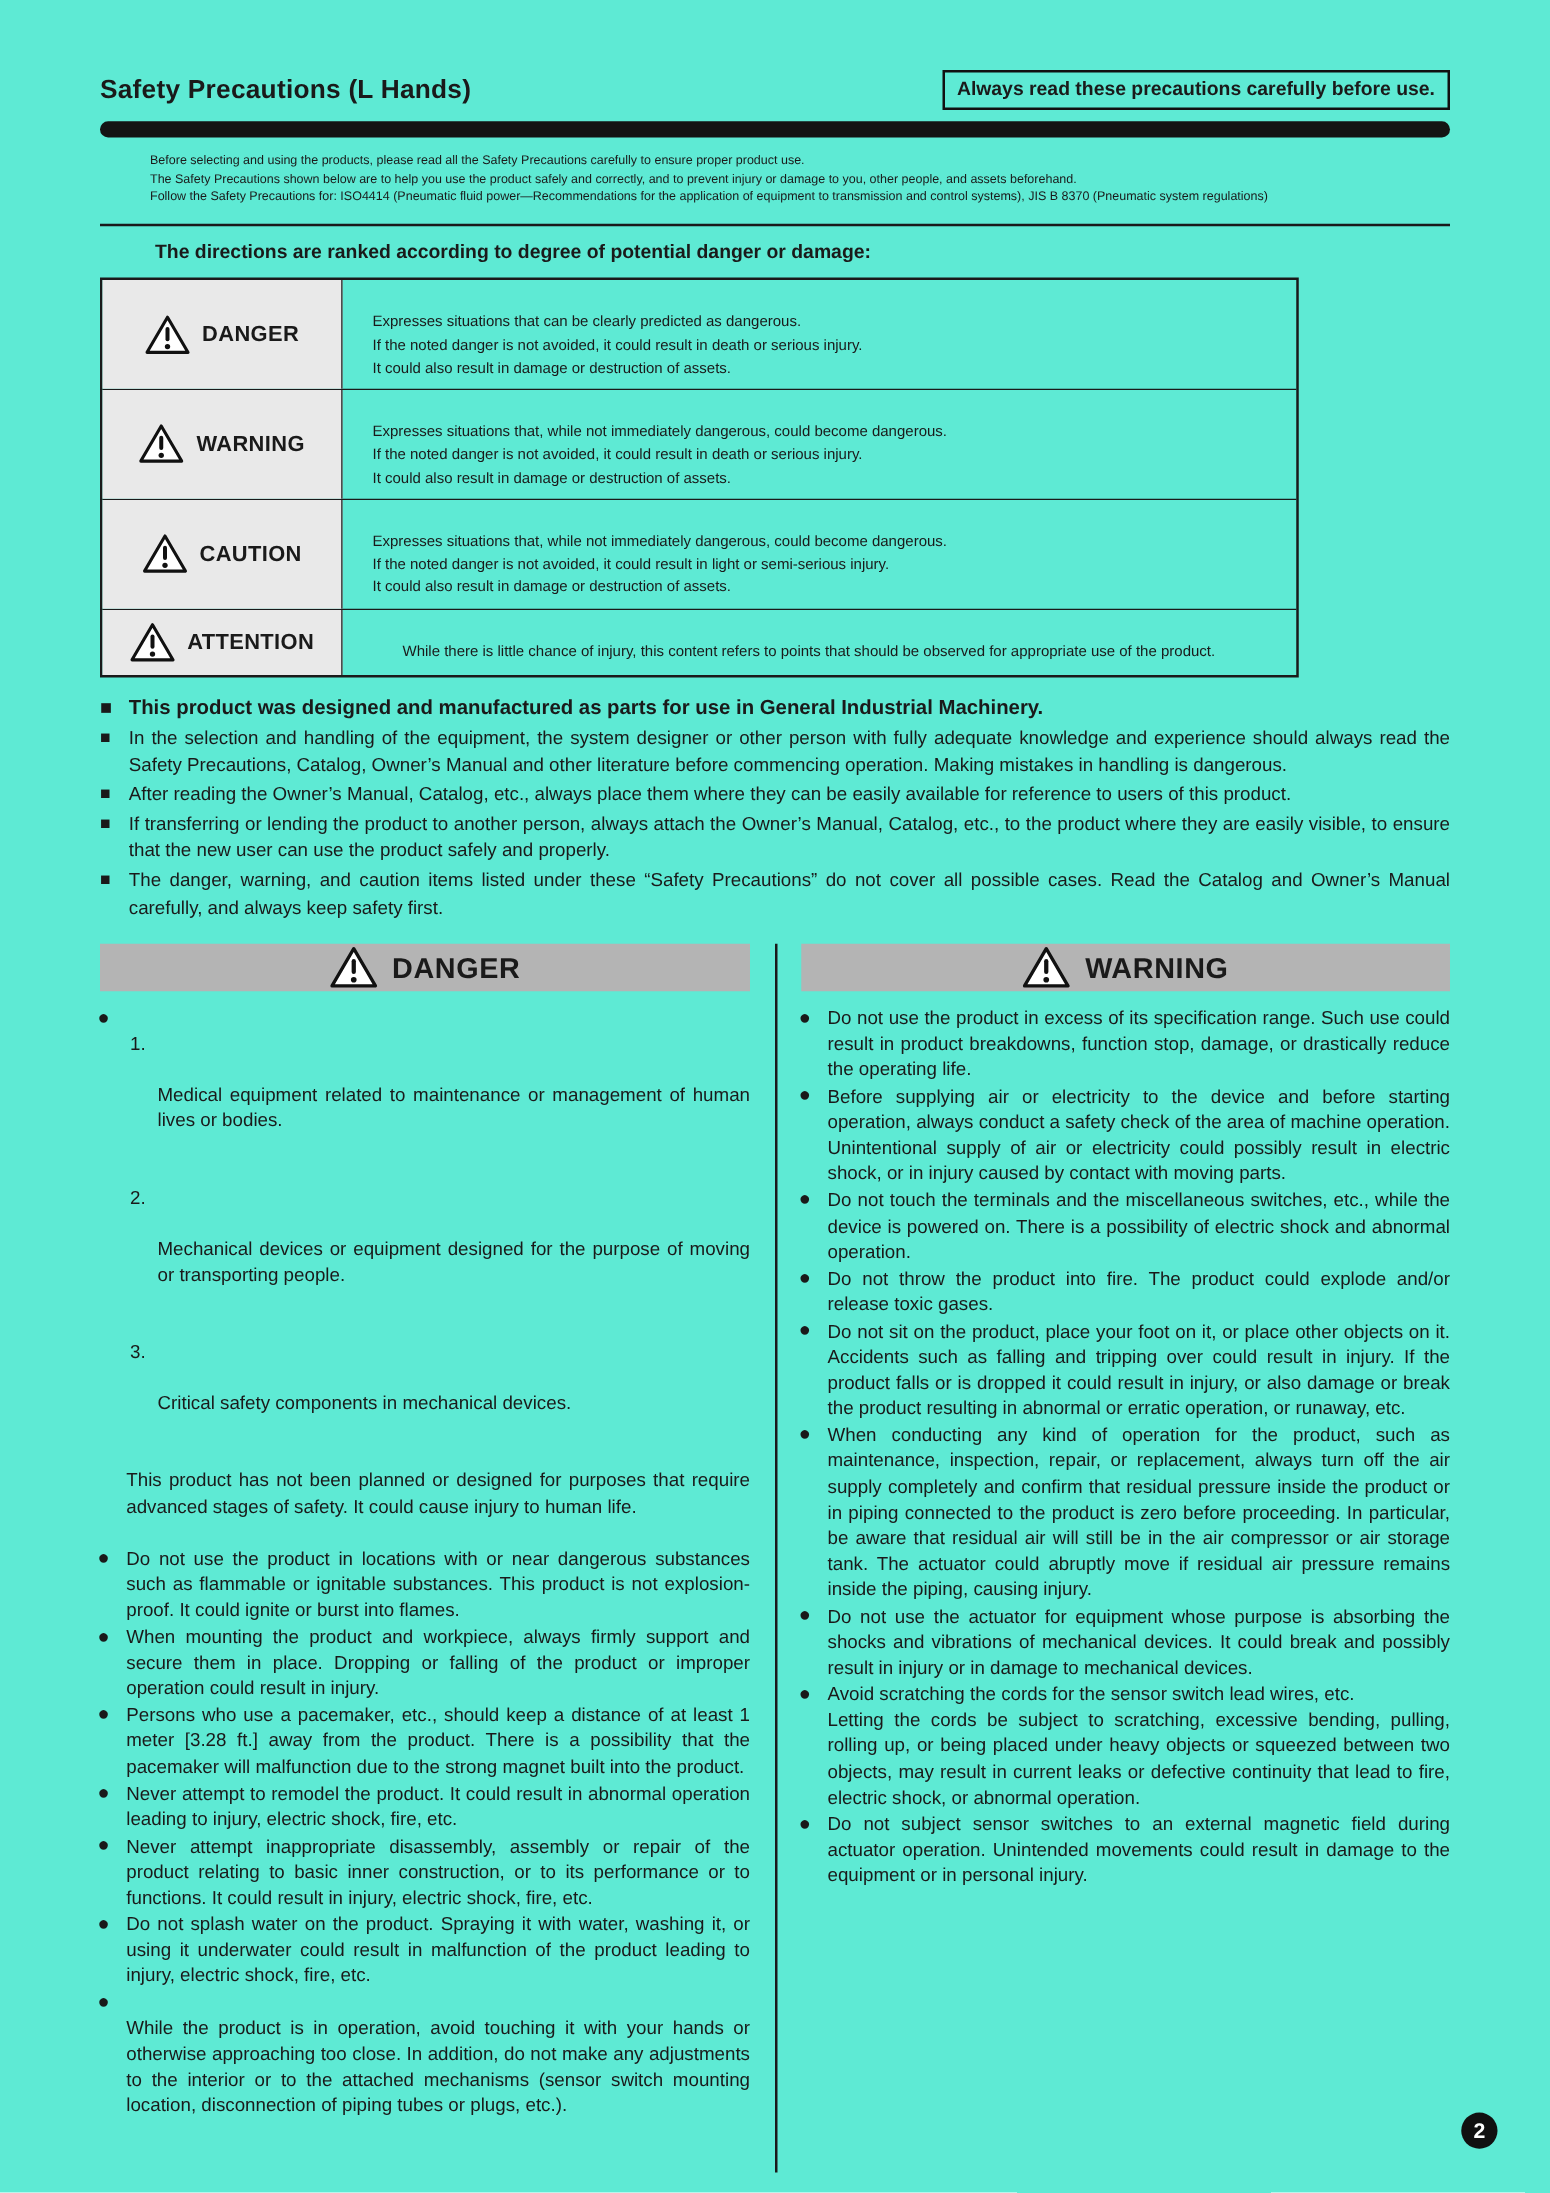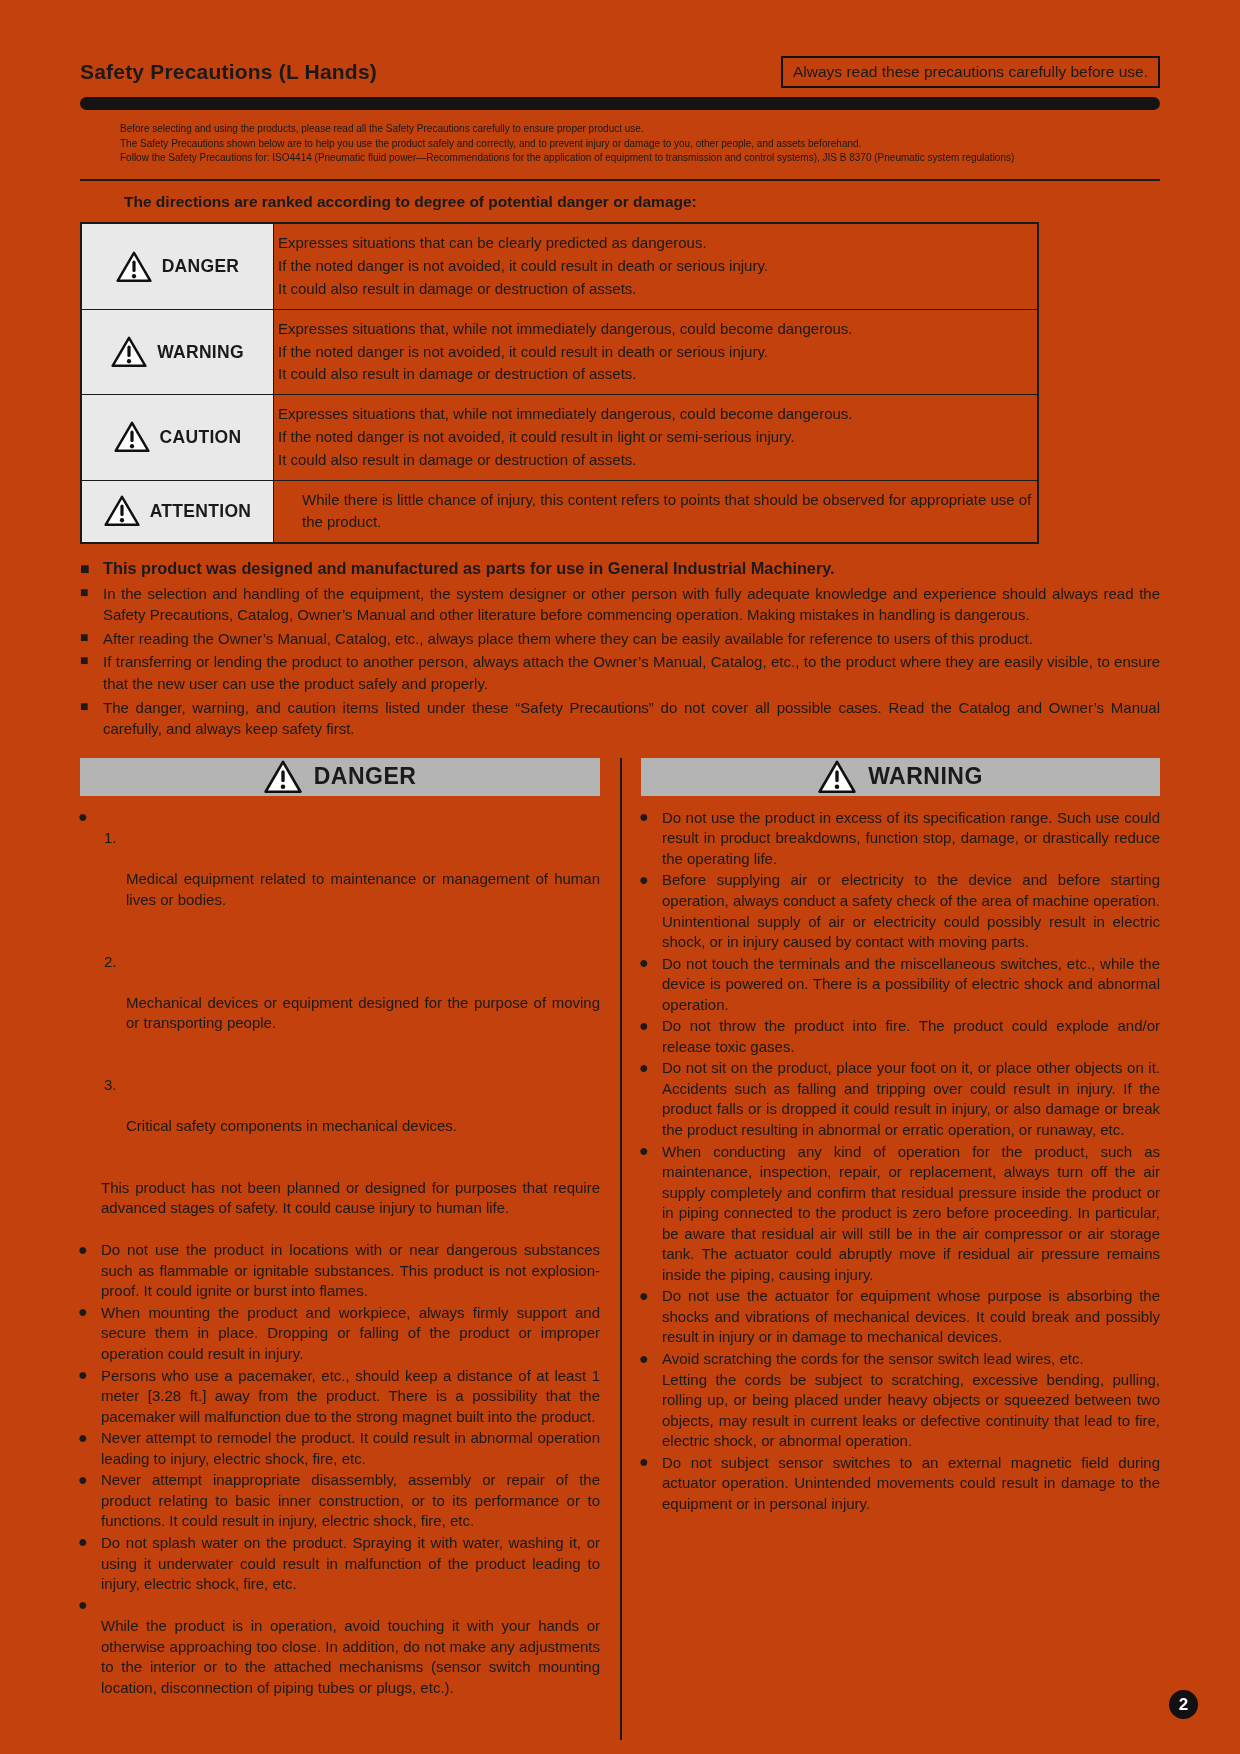--- a/index.html
+++ b/index.html
@@ -1,32 +1,32 @@
 <!DOCTYPE html>
 <html><head>
 <meta charset="utf-8">
 <style>
   html,body{margin:0;padding:0;background:#fff;}
   .page{
     position:relative;
     width:1240px;height:1754px;
     box-sizing:border-box;
     padding:56px 80px 0 80px;
-    background:#c2410c;
+    background:#5eead4;
     color:#1a1a1a;
     font-family:"Liberation Sans","DejaVu Sans",sans-serif;
     overflow:hidden;
   }
   
   .hdr{display:flex;align-items:flex-start;}
   .hdr-title{font-size:21px;font-weight:700;letter-spacing:0.2px;padding-top:4px;}
   .hdr-notice{
     margin-left:auto;
     border:2px solid #111;
-    font-size:15.5px;font-weight:400;
+    font-size:15.5px;font-weight:700;
     padding:5px 10px;
     white-space:nowrap;
   }
   .black-bar{height:13px;border-radius:7px;background:#141414;margin-top:9px;}
   
   .intro{margin-top:12px;font-size:10px;line-height:1.47;margin-left:40px;}
   .intro p{margin:0;text-align:justify;}
   .rule{border:none;border-top:2px solid #1a1a1a;margin:13px 0 0 0;}
   .rank-head{margin-top:10px;font-size:15.5px;font-weight:700;line-height:1.38;margin-left:44px;}
   
@@ -39,23 +39,24 @@
   .rt-label{
     width:192px;flex:0 0 192px;
     background:#e9e9e9;
     border-right:1.5px solid #1a1a1a;
     display:flex;align-items:center;justify-content:center;gap:10px;
     padding:10px 4px;box-sizing:border-box;
   }
   .rt-label .lbl{font-size:17.5px;font-weight:700;letter-spacing:0.3px;}
   .rt-desc{
     flex:1;display:flex;align-items:center;
-    padding:8px 4px;box-sizing:border-box;
-    font-size:15px;line-height:1.52;
+    padding:8px 24px;box-sizing:border-box;
+    font-size:12px;line-height:1.52;
     white-space:pre-line;
+    margin-top:16px;
   }
   
   .tri{display:inline-block;vertical-align:middle;}
   
   .notes{margin-top:13px;}
   .note{position:relative;padding-left:23px;font-size:15px;line-height:1.44;text-align:justify;margin-top:2px;}
   .note .sq{position:absolute;left:0;top:-1px;font-size:14px;}
   .note.headline{font-size:16.3px;font-weight:700;text-align:left;}
   .note.headline .sq{font-size:16px;top:0;}
   

